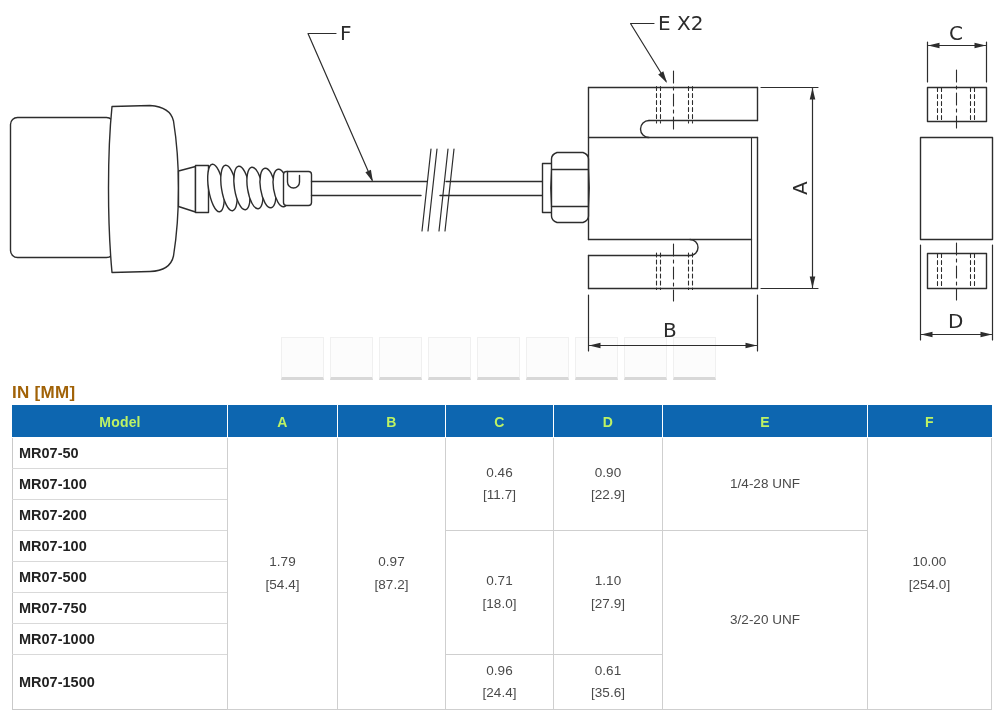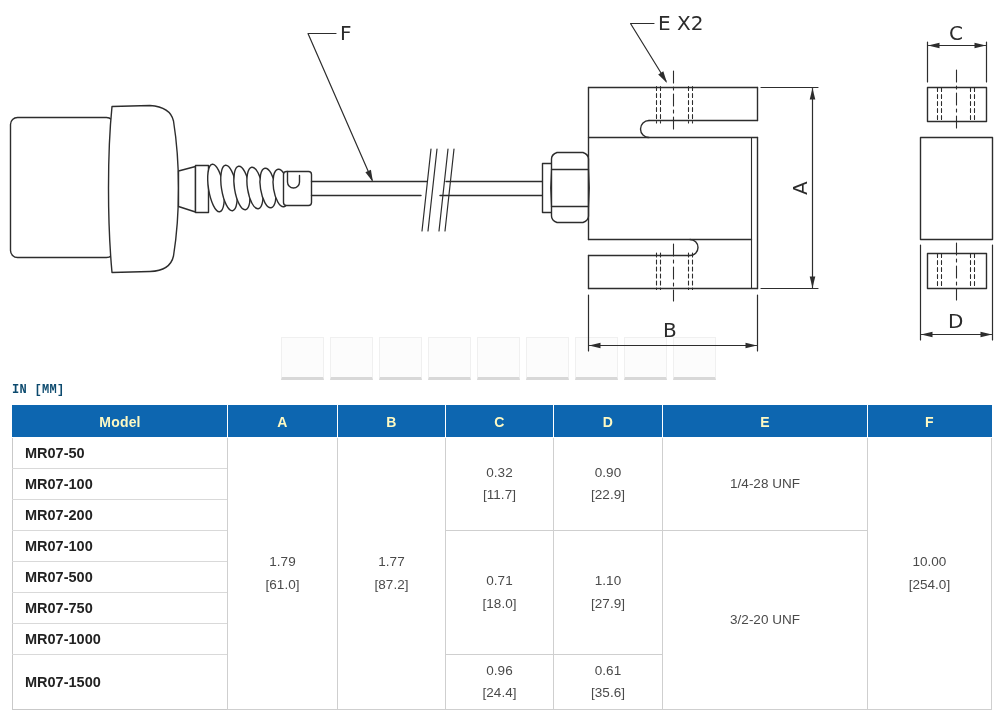--- a/index.html
+++ b/index.html
@@ -11,38 +11,38 @@
   #drawing { position:absolute; left:0; top:0; width:1001px; height:390px; }
   #ghost-strip { position:absolute; left:281px; top:337px; height:44px;
                  display:flex; gap:6px; }
   .ghost-box { width:43px; height:43px; background:#fcfcfc;
                border:1px solid #f0f0f0; border-bottom:3px solid #d8d8d8; }
   #drawing-svg { position:absolute; left:0; top:0; }
   .dimlabel { font-family:"DejaVu Sans","Liberation Sans",sans-serif;
               font-size:20px; fill:#2b2b2b; }
 
   
-  #units-label { position:absolute; left:12px; top:383px; font-size:12px;
-                 font-weight:bold; color:#0c4a6e; letter-spacing:.3px;font-family:Liberation Mono, monospace; }
+  #units-label { position:absolute; left:12px; top:383px; font-size:17px;
+                 font-weight:bold; color:#a16207; letter-spacing:.3px; }
 
   
   #table-wrap { position:absolute; left:12px; top:405px; width:979px; }
   table { border-collapse:collapse; table-layout:fixed; width:979px;
           border:1px solid #c9c9c9; }
   col.cw0{width:215px} col.cw1{width:110px} col.cw2{width:108px}
   col.cw3{width:108px} col.cw4{width:109px} col.cw5{width:205px} col.cw6{width:124px}
   thead tr { height:32px; }
-  thead th { background:#0d66b0; color:#fef9c3; font-size:14px; font-weight:bold;
+  thead th { background:#0d66b0; color:#bef264; font-size:14px; font-weight:bold;
              text-align:center; border:1px solid #ffffff; border-top:1px solid #0d66b0;
              letter-spacing:.2px; }
   thead th:first-child{ border-left:1px solid #0d66b0; }
   thead th:last-child{ border-right:1px solid #0d66b0; }
   tbody tr { height:31px; }
   tbody tr:last-child { height:55px; }
-  tbody th.model { text-align:left; padding-left:12px; font-size:14.5px;
+  tbody th.model { text-align:left; padding-left:6px; font-size:14.5px;
                    font-weight:bold; color:#222222; border-top:1px solid #d9d9d9;
                    border-right:1px solid #cfcfcf; white-space:nowrap; }
   tbody td.val { border:1px solid #cfcfcf; text-align:center; vertical-align:middle;
                  font-size:13.5px; color:#4a4a4a; }
   tbody td.val div { line-height:1.65; }
 </style>
 </head>
 <body>
 
 <div id="drawing">
@@ -206,28 +206,28 @@
           <th>D</th>
           <th>E</th>
           <th>F</th>
         </tr>
       </thead>
     <tbody>
         <tr>
           <th class="model">MR07-50</th>
           <td class="val" rowspan="8">
             <div>1.79</div>
-            <div>[61.0]</div>
+            <div>[54.4]</div>
           </td>
           <td class="val" rowspan="8">
-            <div>1.77</div>
+            <div>0.97</div>
             <div>[87.2]</div>
           </td>
           <td class="val" rowspan="3">
-            <div>0.32</div>
+            <div>0.46</div>
             <div>[11.7]</div>
           </td>
           <td class="val" rowspan="3">
             <div>0.90</div>
             <div>[22.9]</div>
           </td>
           <td class="val" rowspan="3">
             <div>1/4-28 UNF</div>
           </td>
           <td class="val" rowspan="8">

